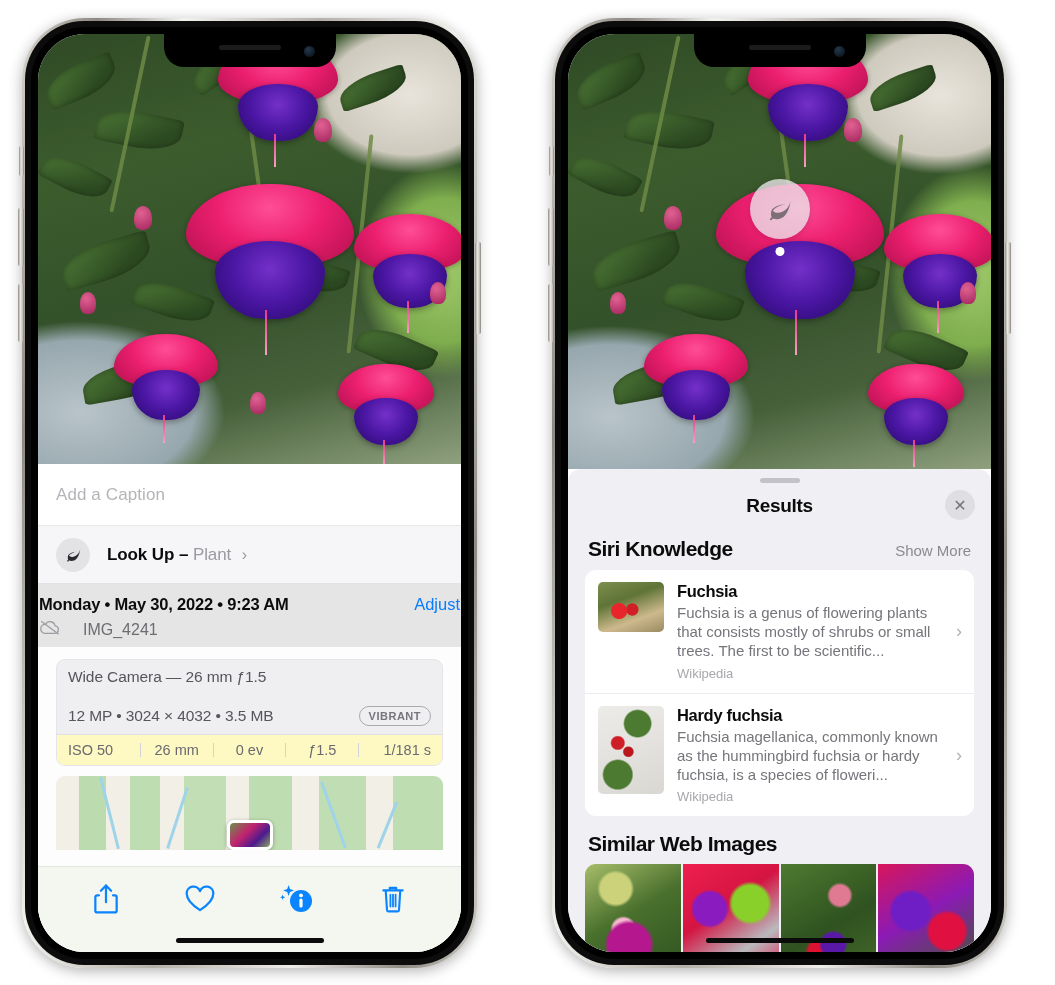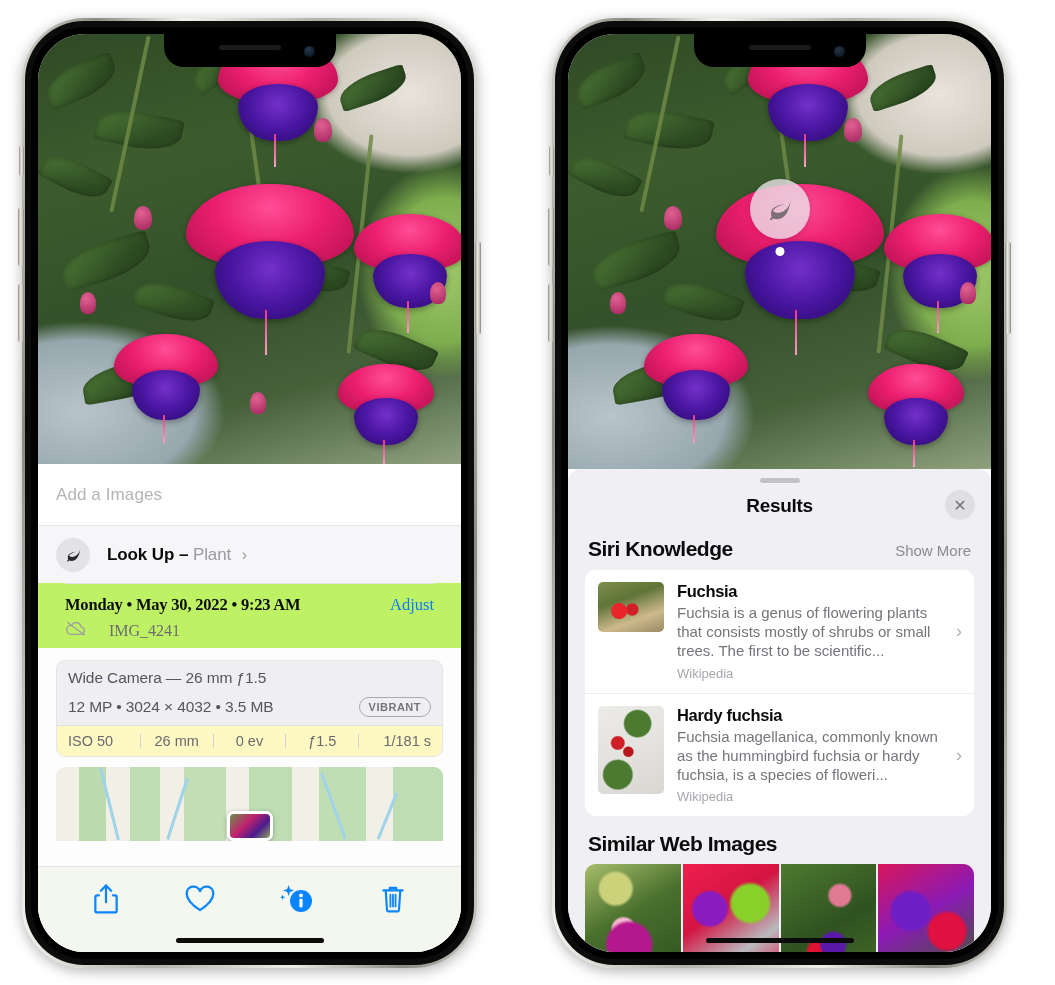--- a/index.html
+++ b/index.html
@@ -121,21 +121,21 @@
   }
   .leaf-circle {
     width: 34px; height: 34px; border-radius: 50%; background: #e3e3e6;
     display: flex; align-items: center; justify-content: center; flex: none;
     position: relative;
   }
   .lookup-text { margin-left: 17px; font-size: 17px; color: #0b0b0c; font-weight: 700; letter-spacing: -.1px;}
   .lookup-text .sub { color: #9a9aa0; font-weight: 400; }
   .chev-sm { margin-left: 6px; color: #9a9aa0; font-weight: 400; font-size: 16px;}
 
-  .meta-block { background: #bef264; padding: 0 27px 8px; font-family: Liberation Serif, serif; }
+  .meta-block { background: #e5e5e5; padding: 0 1px 8px; }
   .meta-rule { height:1px; background:#e2e2e6; margin: 0 0 11px; }
   .meta-top { display:flex; align-items:center; justify-content: space-between; }
   .meta-date { font-size: 16.5px; font-weight: 700; color:#0c0c0d; letter-spacing:-.2px; }
   .meta-adjust { font-size: 16.5px; color:#0a7cff; }
   .meta-file { display:flex; align-items:center; gap:22px; margin-top:6px; }
   .meta-filename { font-size:16px; color:#6c6c72; }
 
   .cam-card {
     margin: 12px 18px 0; border-radius: 9px; overflow: hidden;
     background: #efeff2; border: 1px solid #e5e5e9;
@@ -145,21 +145,21 @@
     padding: 8px 11px; background:#e6e6ea; border-bottom:1px solid #dcdce1;
   }
   .cam-name { font-size:15.5px; font-weight:700; color:#111; letter-spacing:-.2px;}
   .cam-head-right { display:flex; align-items:center; gap:8px; }
   .badge-jpeg {
     background:#b6b6bd; color:#fff; font-size:11.5px; font-weight:700;
     padding: 3px 6px; border-radius:4px; letter-spacing:.3px;
   }
   .cam-body { padding: 8px 11px 8px; }
   .cam-line1 { font-size:15.5px; color:#55555b; letter-spacing:-.1px; }
-  .cam-line2row { display:flex; align-items:center; justify-content:space-between; margin-top:10px;}
+  .cam-line2row { display:flex; align-items:center; justify-content:space-between; margin-top:20px;}
   .cam-line2 { font-size:15.5px; color:#55555b; letter-spacing:-.1px; }
   .badge-vibrant {
     border:1px solid #a9a9b0; color:#75757c; font-size:11px; font-weight:600;
     padding: 3px 9px; border-radius: 11px; letter-spacing:.5px;
   }
   .exif-row {
     display:flex; align-items:center; border-top:1px solid #dedee3;
     padding: 7px 11px 7px; background:#fef9c3;
   }
   .exif-cell { flex:1; text-align:center; font-size:14.5px; color:#6a6a70; }
@@ -316,21 +316,21 @@
         <div class="bud" style="left:96px; top:172px; width:18px;height:24px;"></div>
         <div class="bud" style="left:42px; top:258px; width:16px;height:22px;"></div>
         <div class="bud" style="left:276px;top:84px;  width:18px;height:24px;"></div>
         <div class="bud" style="left:392px;top:248px; width:16px;height:22px;"></div>
         <div class="bud" style="left:212px;top:358px; width:16px;height:22px;"></div>
       </div>
 
       <div class="sheet" style="top:430px">
 
         <div class="caption-row">
-          <span class="caption-ph">Add a Images</span>
+          <span class="caption-ph">Add a Caption</span>
         </div>
 
         <div class="lookup-row">
 
           <span class="leaf-circle">
             <svg width="19" height="19" viewBox="0 0 24 24" aria-hidden="true">
               <path d="M20.5 5.2c-1.1 5.6-4.6 9.1-9.4 9.8-2.4.3-4-0.5-4.8-1.8 2.6-2.9 6.5-4.5 10-4.8-3.9-.2-7.8 1.1-10.6 3.8-1 1.7-1.2 4-.4 6.3l-1.6 1.6 1.1 1.1 1.6-1.6c3.2 1.3 7 .4 9.4-2.2 2.6-2.9 4.2-7.3 4.7-12.2z" fill="#2a2a2e"></path>
             </svg>
           </span>
           <span class="lookup-text">

